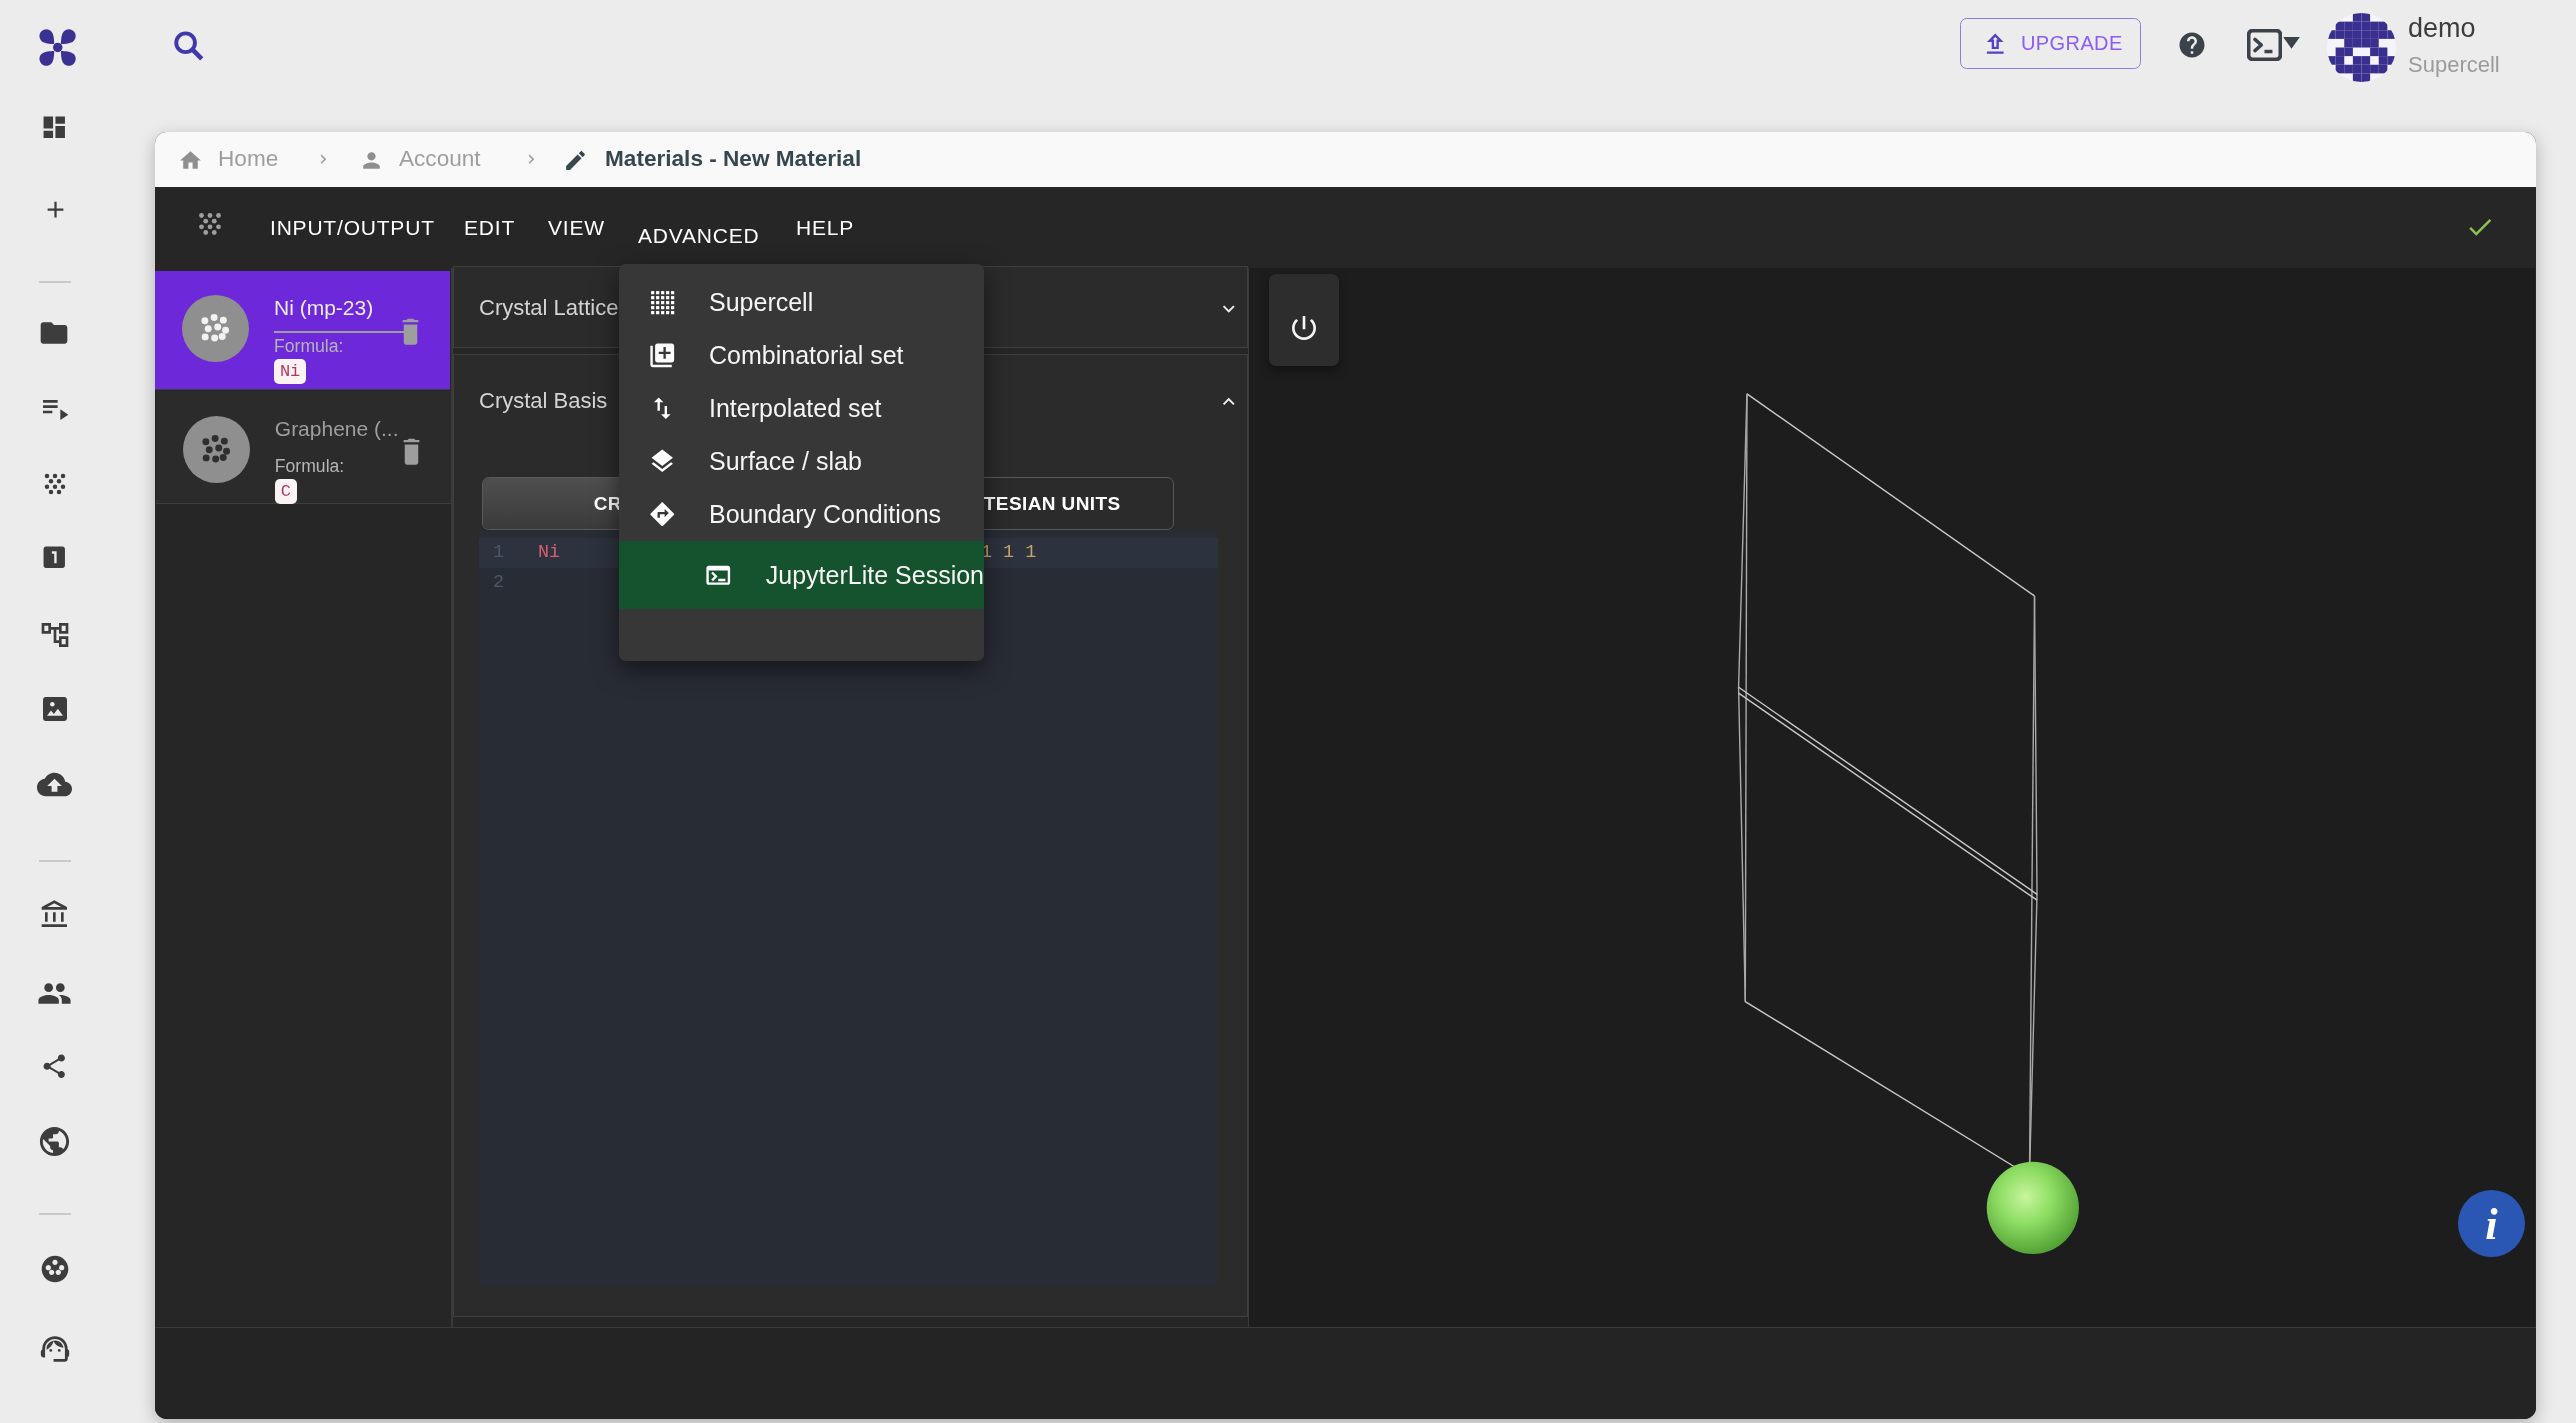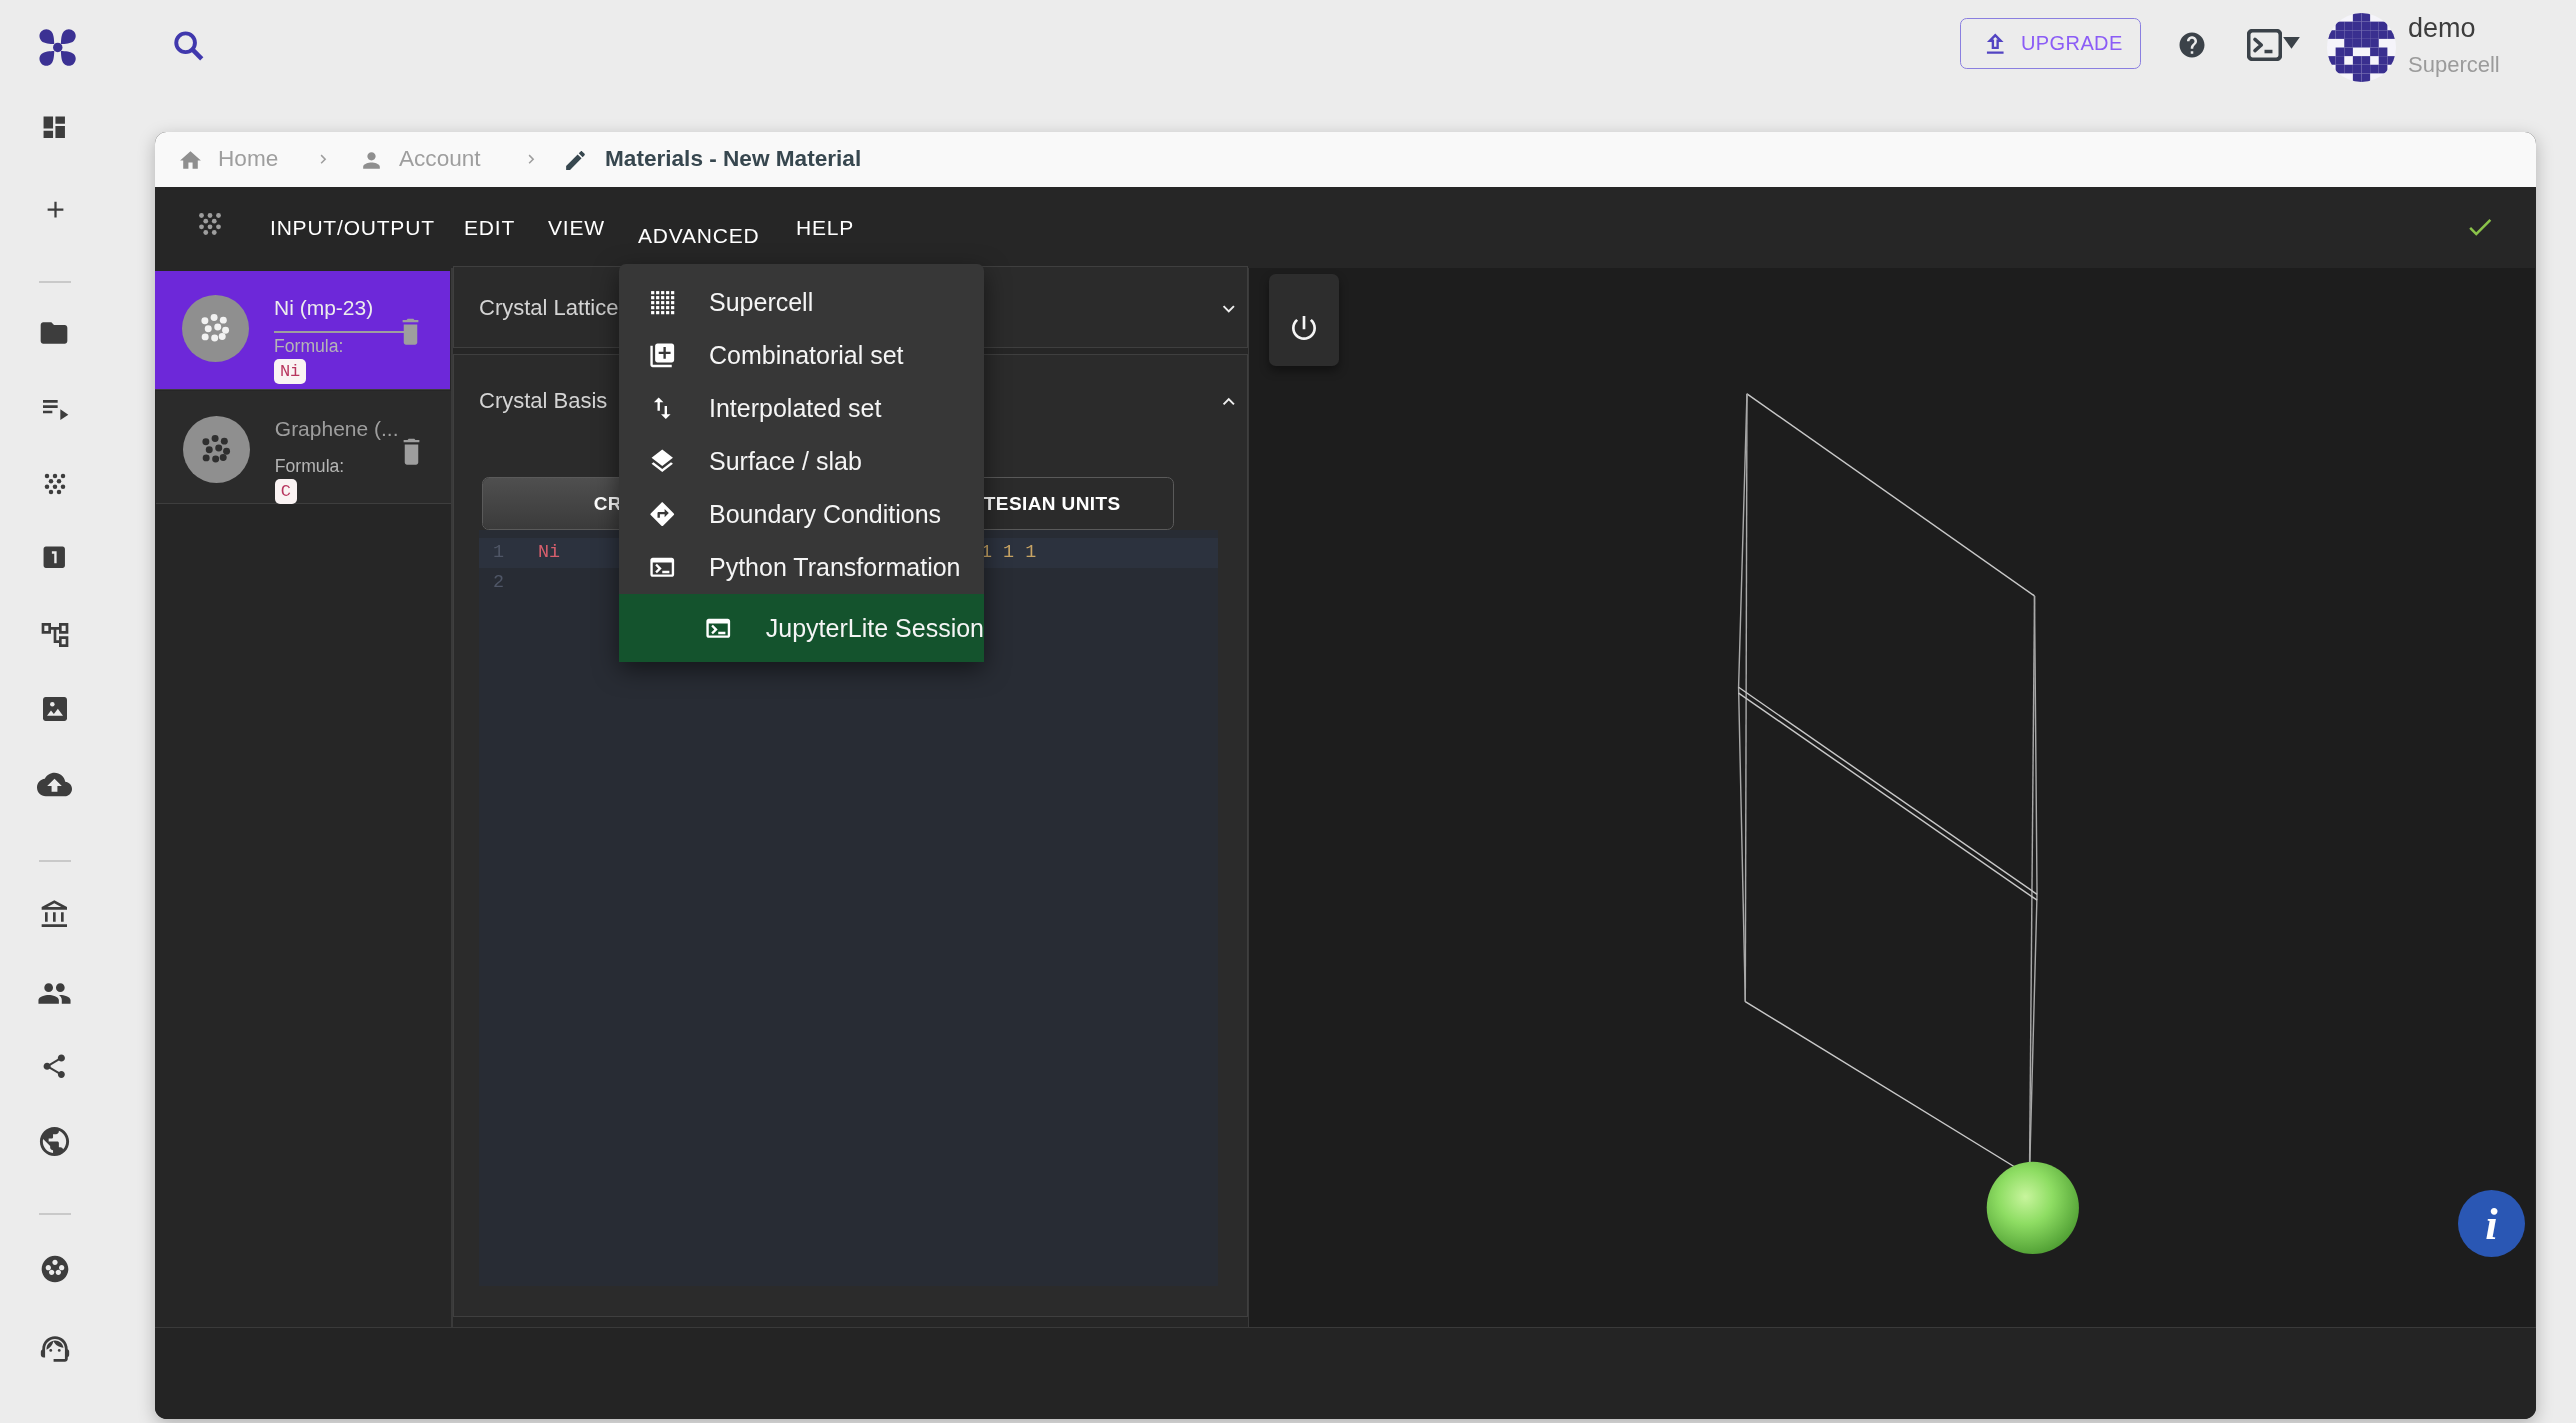--- a/index.html
+++ b/index.html
@@ -362,23 +362,20 @@
       </svg><span>Combinatorial set</span></div>
   <div class="mi"><svg width="28.5" height="28.5" viewBox="0 0 24 24">
         <path fill="#fff" d="M9 3 5 6.99h3V14h2V6.99h3L9 3zm7 14.01V10h-2v7.01h-3L15 21l4-3.99h-3z"></path>
       </svg><span>Interpolated set</span></div>
   <div class="mi"><svg width="28.5" height="28.5" viewBox="0 0 24 24">
         <path fill="#fff" d="m11.99 18.54-7.37-5.73L3 14.07l9 7 9-7-1.63-1.27-7.38 5.74zM12 16l7.36-5.73L21 9l-9-7-9 7 1.63 1.27L12 16z"></path>
       </svg><span>Surface / slab</span></div>
   <div class="mi"><svg width="28.5" height="28.5" viewBox="0 0 24 24">
         <path fill="#fff" d="M21.71 11.29l-9-9c-.39-.39-1.02-.39-1.41 0l-9 9c-.39.39-.39 1.02 0 1.41l9 9c.39.39 1.02.39 1.41 0l9-9c.39-.38.39-1.01 0-1.41zM14 14.5V12h-4v3H8v-4c0-.55.45-1 1-1h5V7.5l3.5 3.5-3.5 3.5z"></path>
       </svg><span>Boundary Conditions</span></div>
-  <div class="mi"><svg width="28.5" height="28.5" viewBox="0 0 24 24">
-        <path fill="#fff" d="M20 4H4c-1.1 0-2 .9-2 2v12c0 1.1.9 2 2 2h16c1.1 0 2-.9 2-2V6c0-1.1-.9-2-2-2zm0 14H4V8h16v10zm-2-1h-6v-2h6v2zM7.5 17l-1.41-1.41L8.67 13l-2.59-2.59L7.5 9l4 4-4 4z"></path>
-      </svg><span>Python Transformation</span></div>
   <div class="mi hl"><svg width="28.5" height="28.5" viewBox="0 0 24 24">
         <path fill="#fff" d="M20 4H4c-1.1 0-2 .9-2 2v12c0 1.1.9 2 2 2h16c1.1 0 2-.9 2-2V6c0-1.1-.9-2-2-2zm0 14H4V8h16v10zm-2-1h-6v-2h6v2zM7.5 17l-1.41-1.41L8.67 13l-2.59-2.59L7.5 9l4 4-4 4z"></path>
       </svg><span>JupyterLite Session</span></div>
 </div>
 <style>
 .mi { position:relative; height:53px; display:flex; align-items:center; padding-left:28.5px; color:#f5f5f5; font-size:25px; white-space:pre; }
 .mi svg { margin-right:33px; flex:none; }
 .mi.hl { background:#14532d; height:68px;justify-content:flex-end; }
 </style>
 

